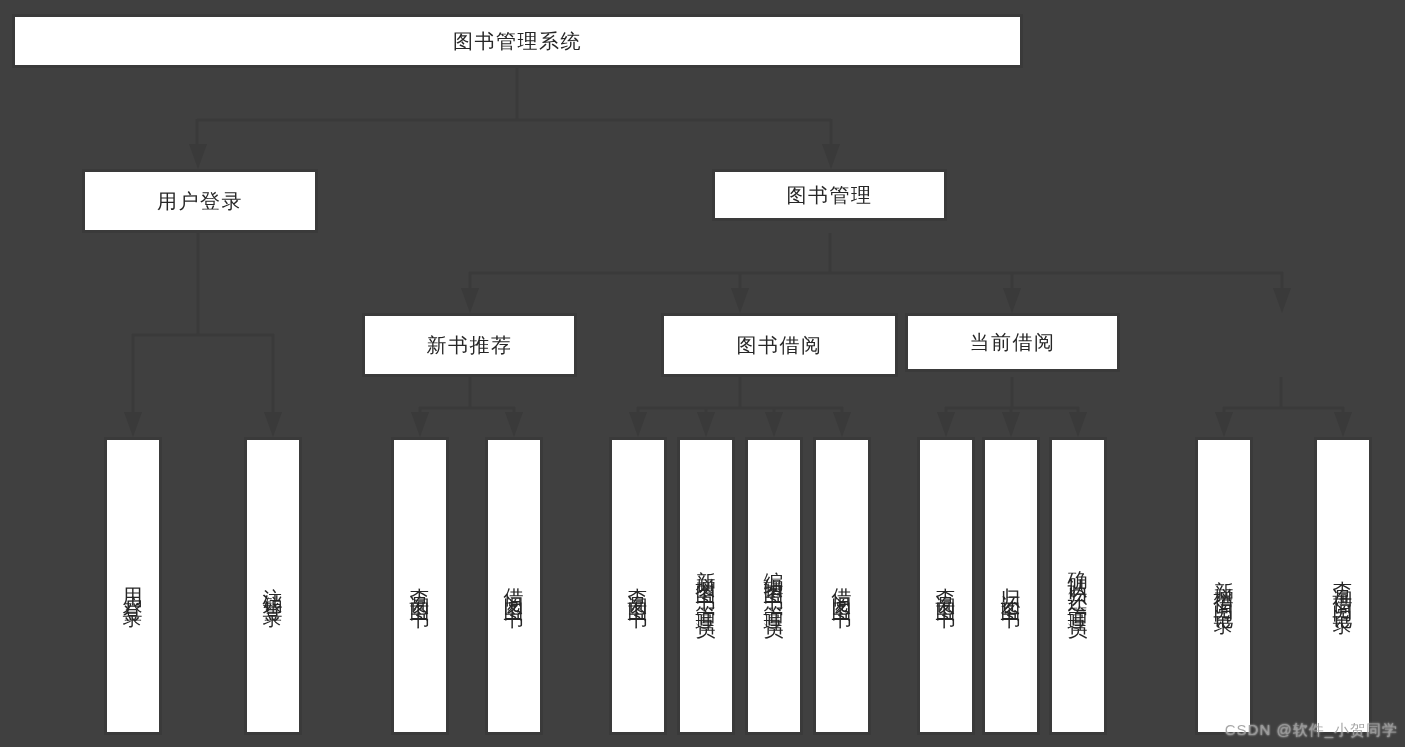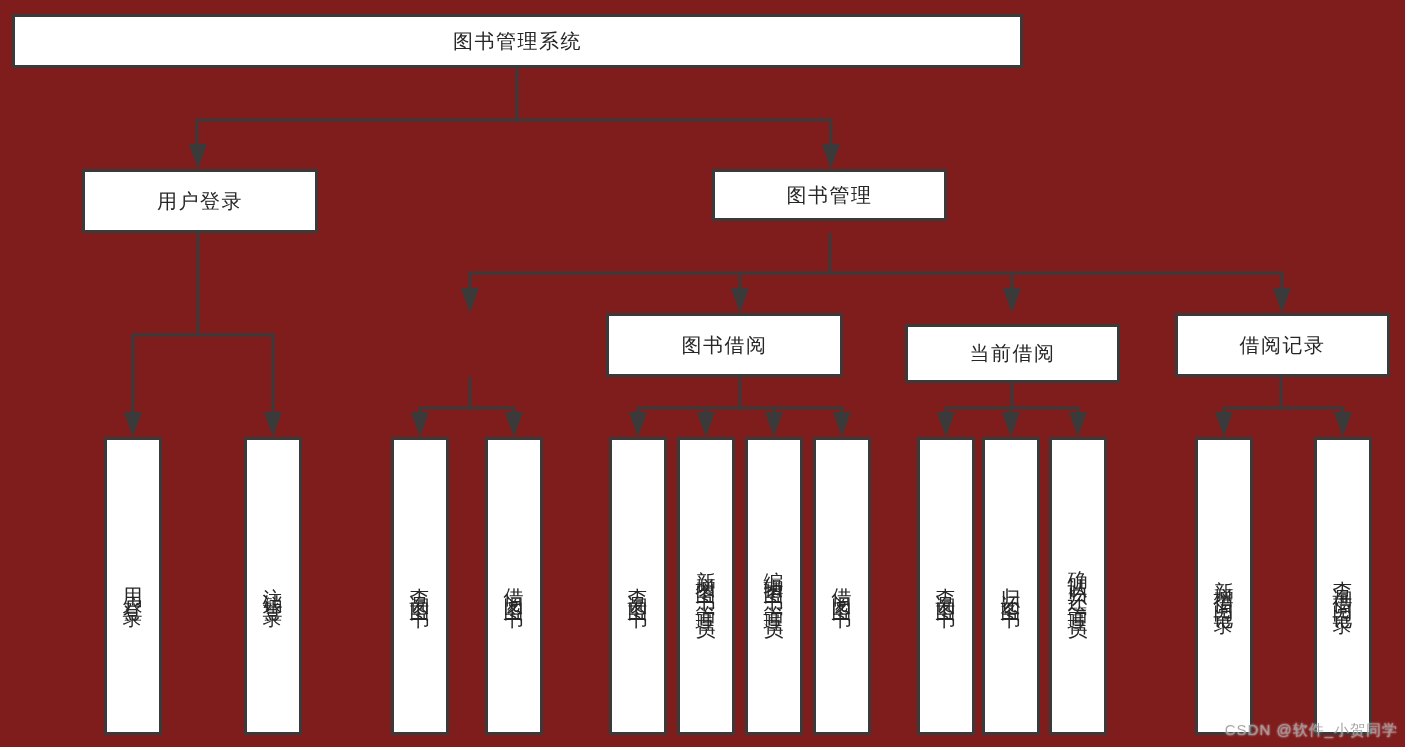--- a/index.html
+++ b/index.html
@@ -1,19 +1,19 @@
 <!DOCTYPE html>
 <html><head>
 <meta charset="utf-8">
 <style>
   html,body{margin:0;padding:0;background:#ffffff;}
   #canvas{
     position:relative;
     width:1405px;height:747px;
-    background:#7f1d1d;
+    background:#404040;
     font-family:"Liberation Sans","DejaVu Sans",sans-serif;
     overflow:hidden;
   }
   #connectors{position:absolute;left:0;top:0;width:1405px;height:747px;pointer-events:none;}
   .node{
     position:absolute;
     box-sizing:border-box;
     background:#ffffff;
     border:3px solid #3a3a3a;
     display:flex;
@@ -31,22 +31,22 @@
     letter-spacing:7px;
     font-size:20px;
     white-space:normal;
     line-height:1;
   }
   
   .n-root          {left:12px;  top:14px;  width:1011px; height:54px;}
   .n-user-login    {left:82px;  top:169px; width:236px;  height:64px;}
   .n-book-mgmt     {left:712px; top:169px; width:235px;  height:52px;}
   .n-new-book-rec  {left:362px; top:313px; width:215px;  height:64px;}
-  .n-book-borrow   {left:606px; top:313px; width:237px;  height:64px;}
-  .n-current-borrow{left:905px; top:324px; width:215px;  height:59px;}
+  .n-book-borrow   {left:661px; top:313px; width:237px;  height:64px;}
+  .n-current-borrow{left:905px; top:313px; width:215px;  height:59px;}
   .n-borrow-record {left:1175px;top:313px; width:215px;  height:64px;}
   .leaf{top:437px;width:58px;height:298px;}
   .n-leaf-user-login {left:104px;}
   .n-leaf-logout     {left:244px;}
   .n-leaf-nb-query   {left:391px;}
   .n-leaf-nb-borrow  {left:485px;}
   .n-leaf-bb-query   {left:609px;}
   .n-leaf-bb-add     {left:677px;}
   .n-leaf-bb-edit    {left:745px;}
   .n-leaf-bb-borrow  {left:813px;}
@@ -91,23 +91,23 @@
              M937 412 L955 412 L946 437 Z  M1002 412 L1020 412 L1011 437 Z
              M1069 412 L1087 412 L1078 437 Z
              M1215 412 L1233 412 L1224 437 Z  M1334 412 L1352 412 L1343 437 Z"></path>
   </svg>
 
   <div class="node n-root">图书管理系统</div>
 
   <div class="node n-user-login">用户登录</div>
   <div class="node n-book-mgmt">图书管理</div>
 
+  <div class="node n-new-book-rec">新书推荐</div>
   <div class="node n-book-borrow">图书借阅</div>
   <div class="node n-current-borrow">当前借阅</div>
-  <div class="node n-borrow-record">借阅记录</div>
 
   <div class="node v leaf n-leaf-user-login">用户登录</div>
   <div class="node v leaf n-leaf-logout">注销登录</div>
 
   <div class="node v leaf n-leaf-nb-query">查询图书</div>
   <div class="node v leaf n-leaf-nb-borrow">借阅图书</div>
 
   <div class="node v leaf n-leaf-bb-query">查询图书</div>
   <div class="node v leaf n-leaf-bb-add">新增图书（管理员）</div>
   <div class="node v leaf n-leaf-bb-edit">编辑图书（管理员）</div>

